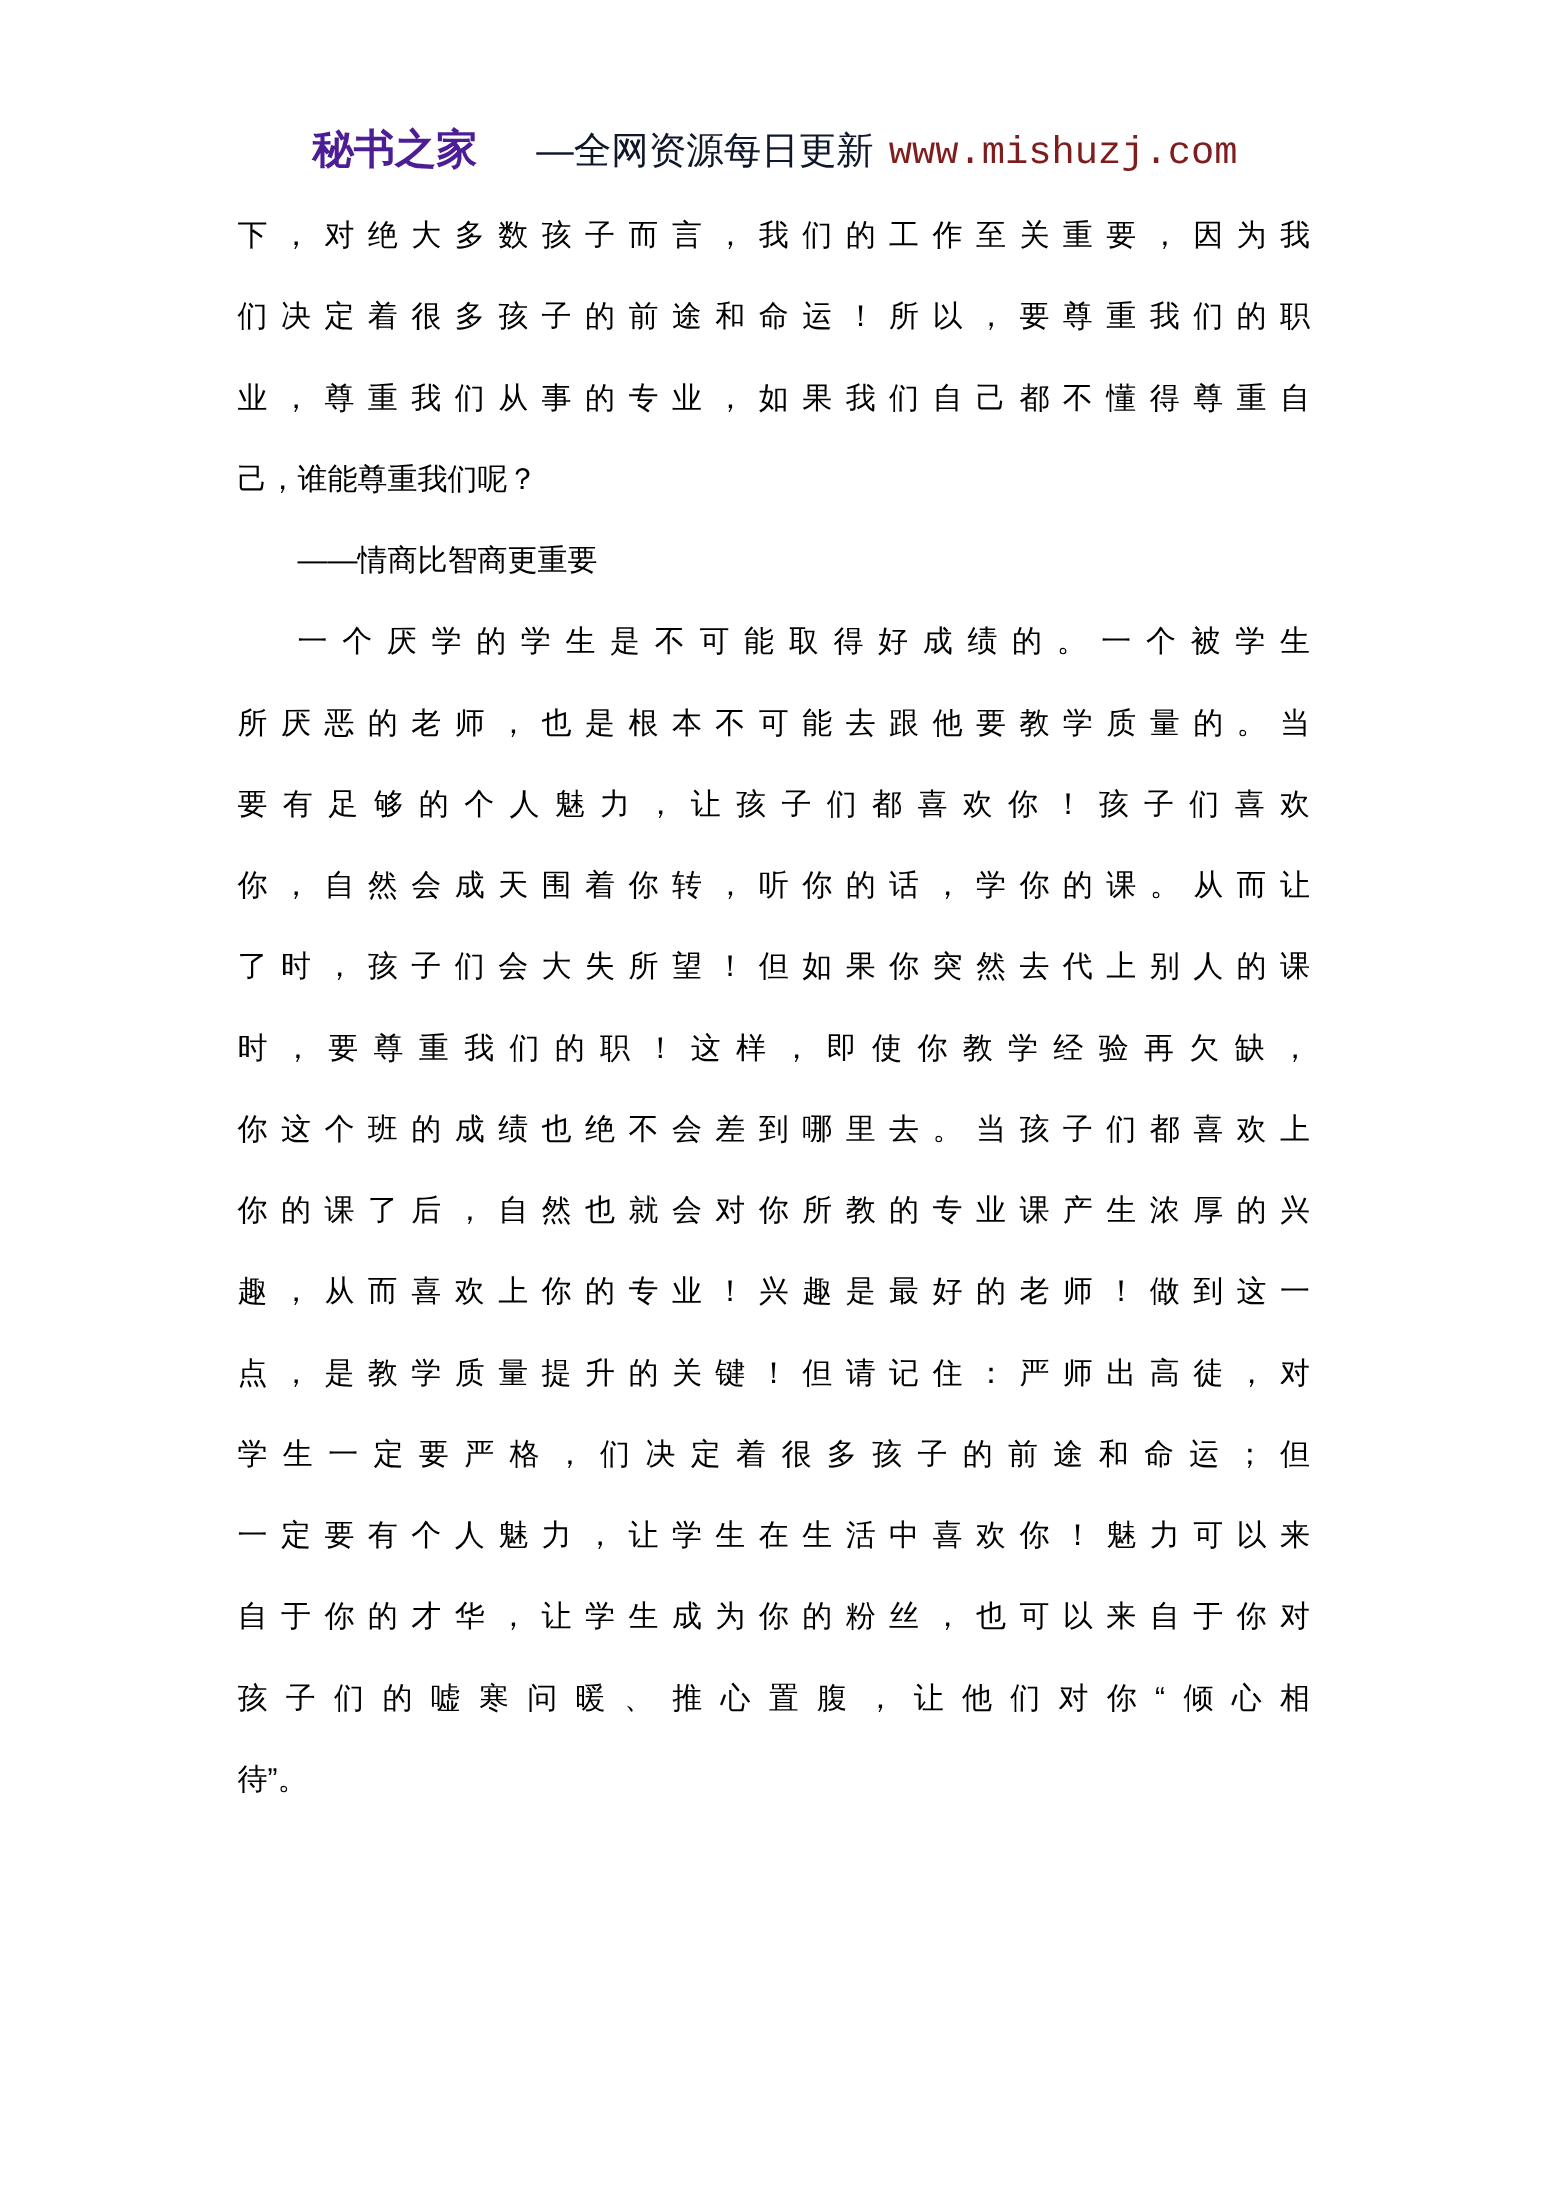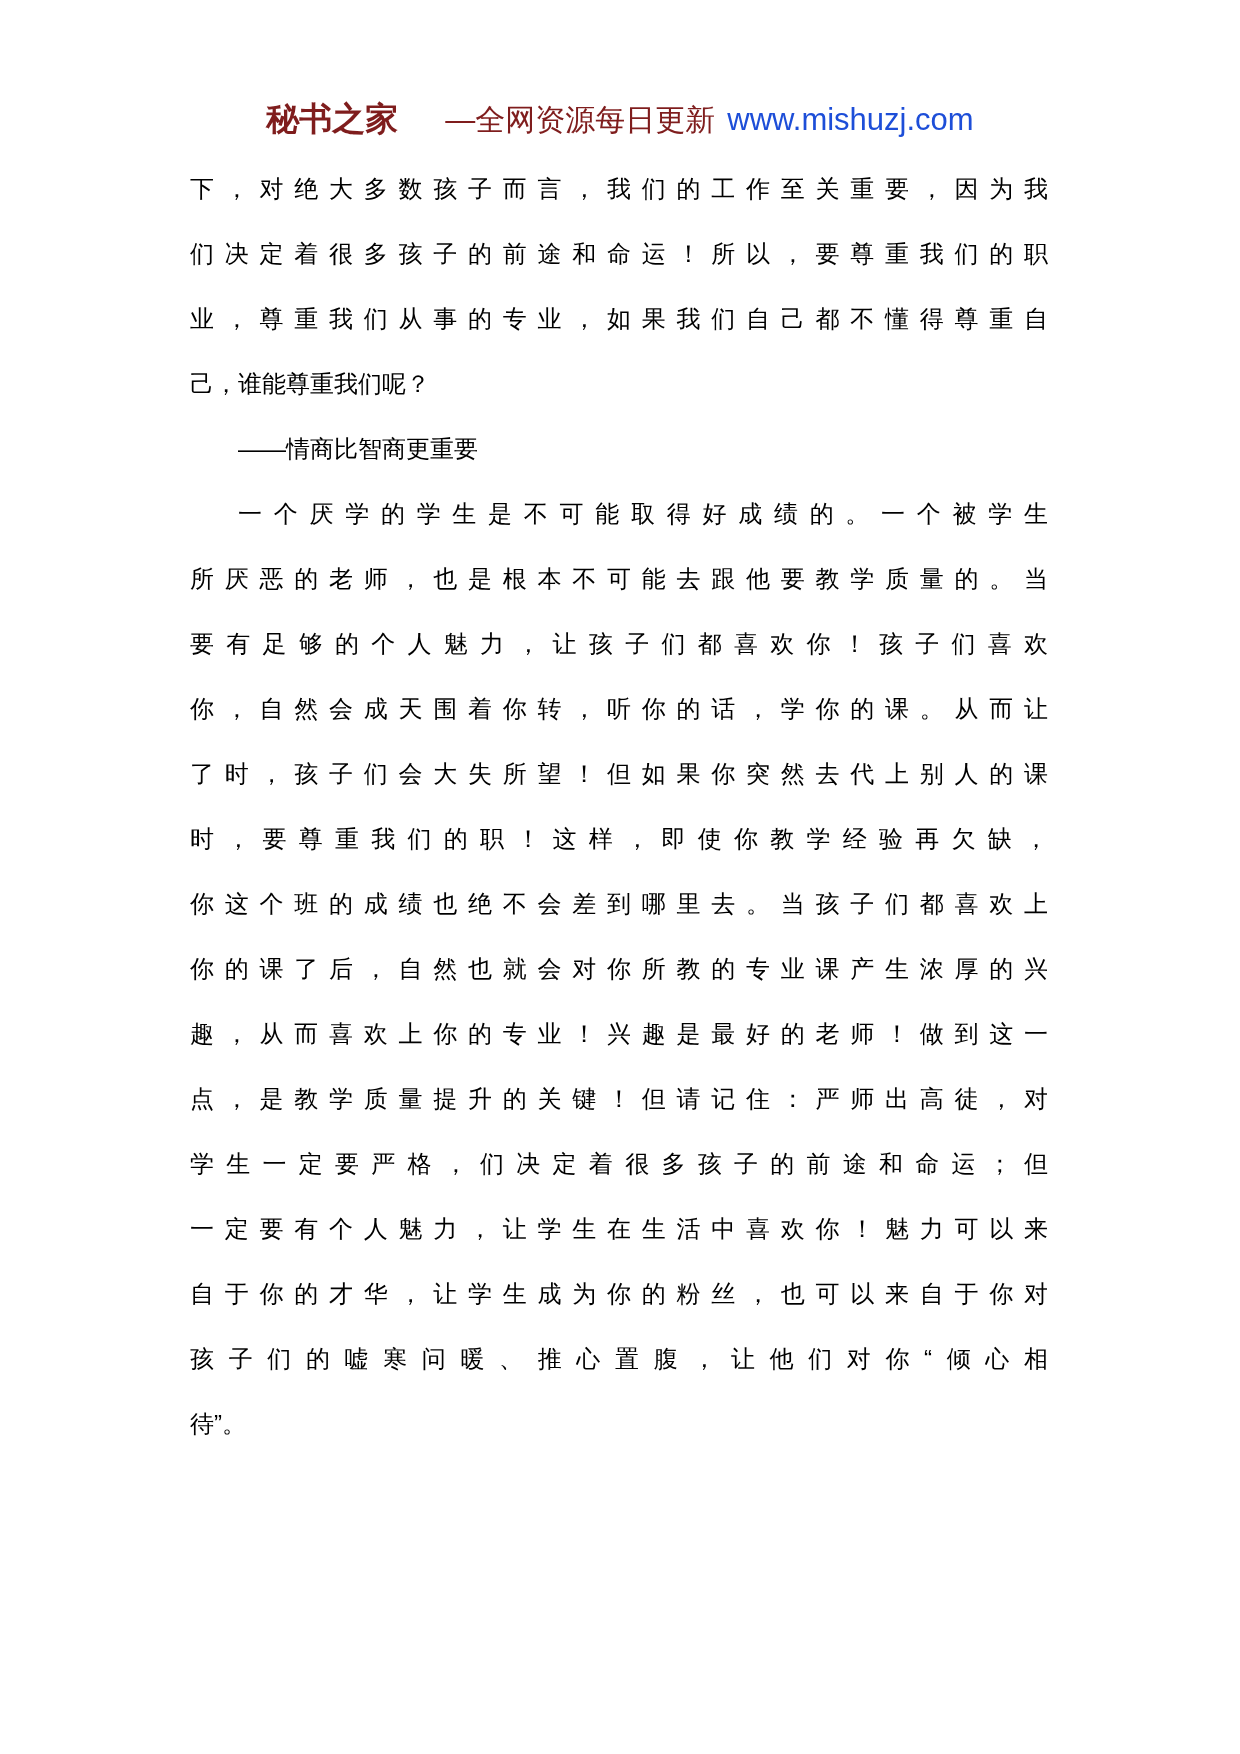--- a/index.html
+++ b/index.html
@@ -58,21 +58,21 @@
   .line.indent {
     text-indent: 2em;
   }
 </style>
 </head>
 <body>
 
 <div class="page">
 
   <div class="header">
-    <span class="brand" style="color: #7f1d1d;">秘书之家</span><span class="tagline" style="color: #7f1d1d; margin-left: 47px;">—全网资源每日更新</span><a class="url" style="color: #1d4ed8;">www.mishuzj.com</a>
+    <span class="brand" style="color: #4c1d95;">秘书之家</span><span class="tagline" style="color: #0f172a; margin-left: 47px;">—全网资源每日更新</span><a class="url" style="color: #7f1d1d; font-family: Liberation Mono, monospace;">www.mishuzj.com</a>
   </div>
 
   <div class="content">
       <div class="line full">下，对绝大多数孩子而言，我们的工作至关重要，因为我</div>
       <div class="line full">们决定着很多孩子的前途和命运！所以，要尊重我们的职</div>
       <div class="line full">业，尊重我们从事的专业，如果我们自己都不懂得尊重自</div>
       <div class="line">己，谁能尊重我们呢？</div>
       <div class="line indent">——情商比智商更重要</div>
       <div class="line indent full">一个厌学的学生是不可能取得好成绩的。一个被学生</div>
       <div class="line full">所厌恶的老师，也是根本不可能去跟他要教学质量的。当</div>

